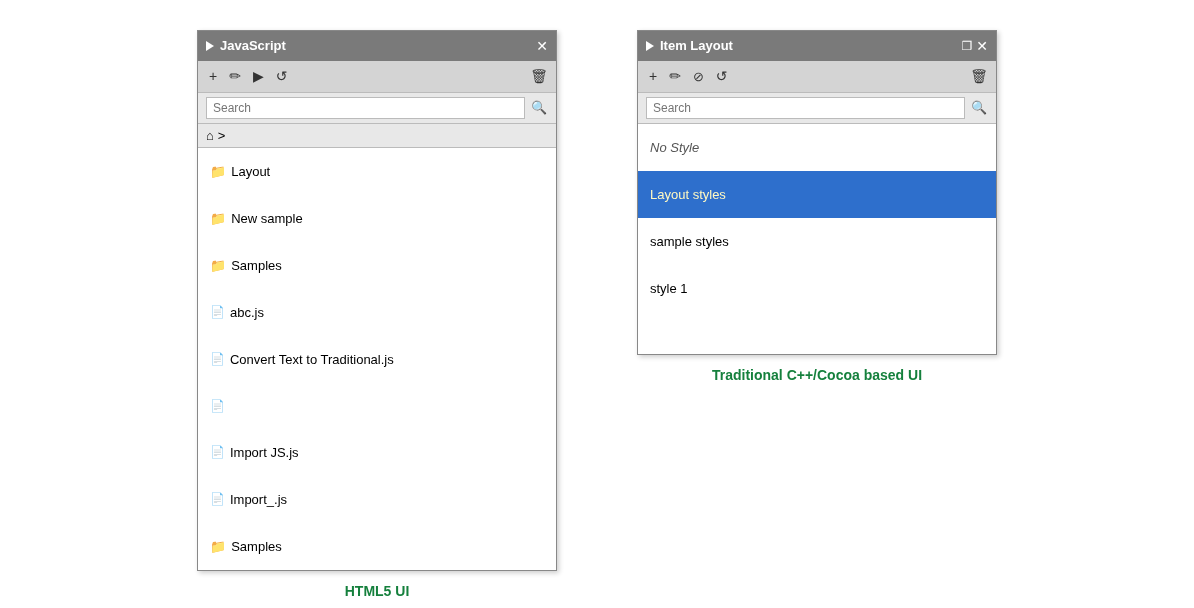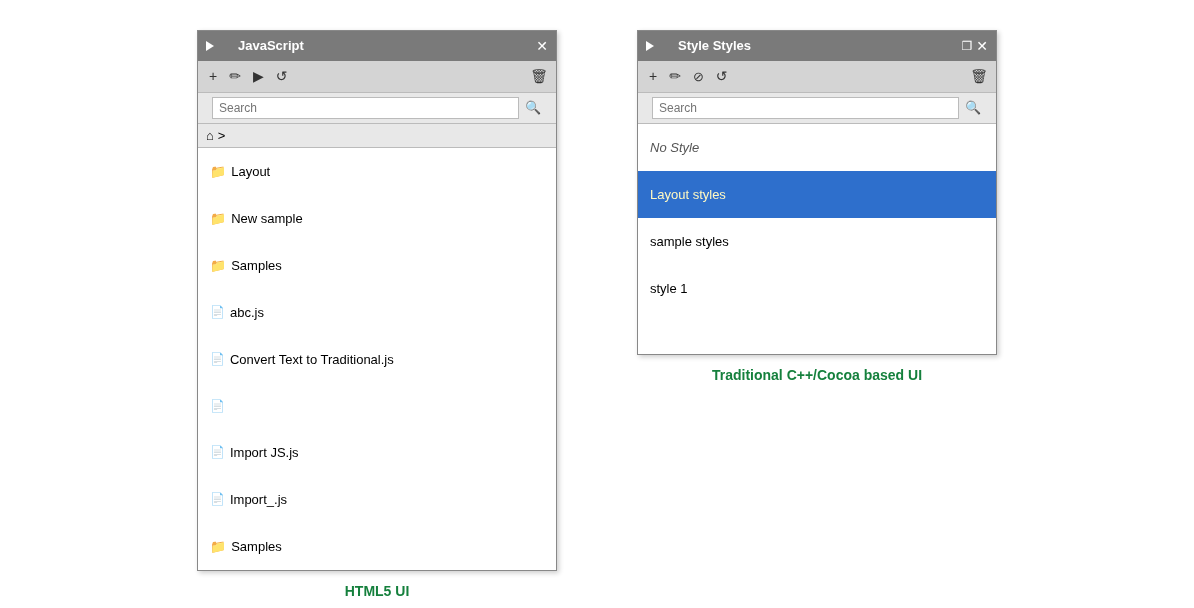--- a/index.html
+++ b/index.html
@@ -40,21 +40,21 @@
       align-items: center;
       justify-content: space-between;
       background: #7a7a7a;
       color: #ffffff;
       padding: 5px 8px;
       height: 30px;
     }
     .panel-titlebar-left {
       display: flex;
       align-items: center;
-      gap: 24px;
+      gap: 6px;
       font-weight: bold;
       font-size: 13px;
     }
     .triangle-icon {
       width: 0;
       height: 0;
       border-top: 5px solid transparent;
       border-bottom: 5px solid transparent;
       border-left: 8px solid #fff;
       display: inline-block;
@@ -106,21 +106,21 @@
       border: none;
       cursor: pointer;
       font-size: 14px;
       color: #333;
     }
     
     .panel-search {
       display: flex;
       align-items: center;
       background: #e8e8e8;
-      padding: 4px 14px;
+      padding: 4px 8px;
       border-bottom: 1px solid #bbb;
       gap: 7px;
     }
     .search-input {
       flex: 1;
       border: 1px solid #bbb;
       background: #fff;
       padding: 3px 6px;
       font-size: 12px;
       color: #aaa;
@@ -257,21 +257,21 @@
     </div>
     <div class="panel-label">HTML5 UI</div>
   </div>
 
   <div class="panel-container">
     <div class="panel">
 
       <div class="panel-titlebar">
         <div class="panel-titlebar-left">
           <span class="triangle-icon"></span>
-          <span>Style Styles</span>
+          <span>Item Layout</span>
         </div>
         <div class="panel-titlebar-right">
           <button class="restore-btn">❐</button>
           <button class="close-btn">✕</button>
         </div>
       </div>
 
       <div class="panel-toolbar">
         <button class="toolbar-btn">+</button>
         <button class="toolbar-btn">✏</button>

